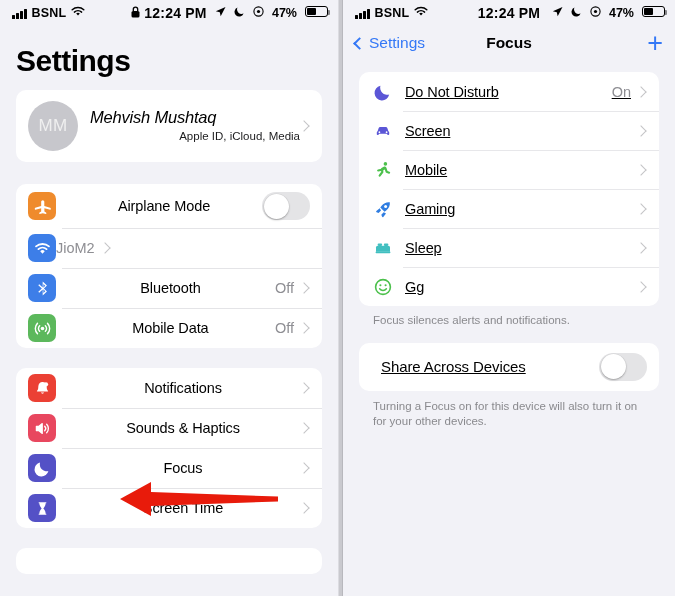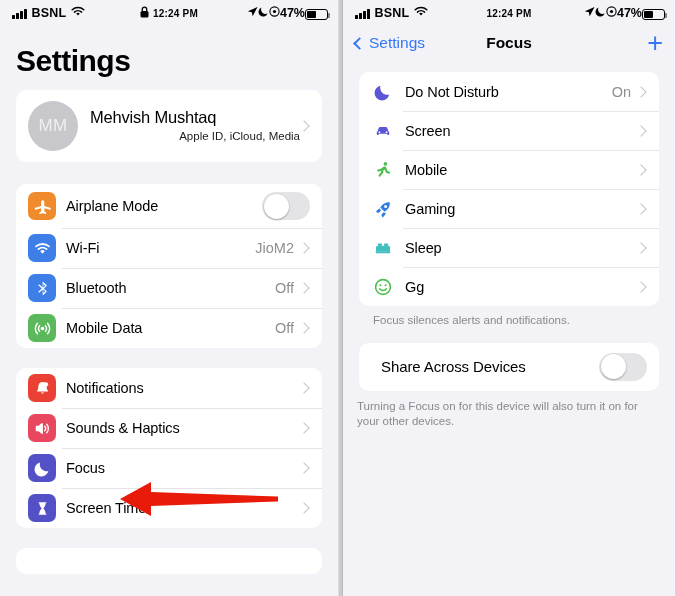--- a/index.html
+++ b/index.html
@@ -20,38 +20,38 @@
 
   
   .statusbar {
     height: 26px; display: flex; align-items: center;
     font-size: 12.5px; font-weight: bold; color: #000;
     padding: 0 10px 0 12px; position: relative;
   }
   .sb-left { display: flex; align-items: center; gap: 5px; }
   .sb-center { position: absolute; left: 0; right: 0; text-align: center;
                display: flex; align-items: center; justify-content: center; gap: 4px; }
-  .sb-right { margin-left: auto; display: flex; align-items: flex-end; gap: 0; }
+  .sb-right { margin-left: auto; display: flex; align-items: flex-start; gap: 8px; }
   .bars { display: flex; align-items: flex-end; gap: 1.5px; height: 11px; }
   .bars i { width: 2.5px; background: #000; border-radius: .5px; display: block; }
   .bars i:nth-child(1){height:4px}.bars i:nth-child(2){height:6px}
   .bars i:nth-child(3){height:8px}.bars i:nth-child(4){height:10px}
   .carrier { font-size: 12.5px; font-weight: bold; letter-spacing: .2px; }
   .battery { width: 23px; height: 11px; border: 1.4px solid #000; border-radius: 3px;
              position: relative; padding: 1.2px; }
   .battery::after { content:""; position:absolute; right:-3.4px; top:3px; width:2px;
                     height:5px; background:#000; border-radius:0 1px 1px 0; opacity:.45; }
   .battery b { display:block; height:100%; width:47%; background:#000; border-radius:1px; }
   .pct { font-size: 12.5px; font-weight: bold; }
-  .time { font-size: 10px; font-weight: bold; letter-spacing: .2px; }
+  .time { font-size: 14px; font-weight: bold; letter-spacing: .2px; }
 
   
   .big-title { font-size: 30px; font-weight: bold; color: #000;
                padding: 18px 0 12px 16px; letter-spacing: -.5px; }
-  .group { background:#fff; border-radius:10px; margin:0 16px 20px 16px; overflow:hidden; }
+  .group { background:#fff; border-radius:10px; margin:0 16px 20px 16px; overflow:hidden;text-align:center; }
   .row { display:flex; align-items:center; min-height:40px; padding:0 12px 0 12px;
          position:relative; }
   .row + .row::before { content:""; position:absolute; left:46px; right:0; top:0;
                         height:1px; background:#e4e4e7; }
   .sq { width:28px; height:28px; border-radius:7px; flex:0 0 28px;
         display:flex; align-items:center; justify-content:center; color:#fff; }
   .sq svg { width:19px; height:19px; display:block; }
   .label { font-size:14.5px; color:#000; margin-left:10px; flex:1; letter-spacing:-.1px; }
   .value { font-size:14.5px; color:#8e8e93; margin-right:6px; }
   .chev { width:8px; height:8px; border-right:1.8px solid #c4c4c6;
@@ -63,49 +63,49 @@
               border-radius:50%; background:#fff;
               box-shadow:0 1px 2px rgba(0,0,0,.28), 0 0 0 .5px rgba(0,0,0,.05); }
 
   
   .profile { background:#fff; border-radius:10px; margin:0 16px 22px 16px;
              display:flex; align-items:center; padding:11px 12px; }
   .avatar { width:50px; height:50px; border-radius:50%; background:#c7c7cc;
             color:#efefef; font-size:17px; display:flex; align-items:center;
             justify-content:center; flex:0 0 50px; letter-spacing:.3px; }
   .p-text { margin-left:12px; flex:1; }
-  .p-name { font-size:16.5px; color:#000; letter-spacing:-.2px; }
+  .p-name { font-size:16.5px; color:#000; letter-spacing:-.2px;font-style:italic; }
   .p-sub { font-size:11.5px; color:#1c1c1e; line-height:1.35; margin-top:2px;text-align:right; }
 
   
   .arrow { position:absolute; pointer-events:none; }
 
   
   .navbar { height:34px; display:flex; align-items:center; position:relative;
             padding:0 12px; }
   .nav-back { display:flex; align-items:center; color:#3478f6; font-size:15.5px;
               gap:4px; }
   .nav-back .c { width:9px; height:9px; border-left:2.2px solid #3478f6;
                  border-bottom:2.2px solid #3478f6; transform:rotate(45deg);
                  margin-right:1px; }
   .nav-title { position:absolute; left:0; right:0; text-align:center;
                font-size:15.5px; font-weight:bold; color:#000; }
   .nav-plus { margin-left:auto; color:#3478f6; font-size:27px; line-height:1;
               font-weight:300; position:relative; z-index:2; }
   .fgroup { background:#fff; border-radius:10px; margin:12px 16px 0 16px; overflow:hidden; }
   .frow { display:flex; align-items:center; min-height:39px; padding:0 12px;
-          position:relative; }
+          position:relative;text-decoration:underline; }
   .frow + .frow::before { content:""; position:absolute; left:44px; right:0; top:0;
                           height:1px; background:#e7e7ea; }
   .gicon { width:24px; flex:0 0 24px; display:flex; align-items:center;
            justify-content:center; }
   .gicon svg { width:20px; height:20px; display:block; }
   .footnote { font-size:11.5px; color:#8a8a8e; padding:7px 16px 0 30px;
               line-height:1.35; }
-  .footnote.wide { padding-left:14px; padding-right:24px; padding-top:8px; }
+  .footnote.wide { padding-left:30px; padding-right:24px; padding-top:8px; }
 </style>
 </head>
 <body>
 
 <div class="screens">
 
   <div class="phone left">
 
     <div class="statusbar">
       <div class="sb-left">
@@ -183,21 +183,20 @@
       </div>
 
       <div class="row">
         <div class="sq" style="background:#3d7ee8">
           <svg viewBox="0 0 20 20">
               <path d="M10 15.4 7.6 12.8a3.4 3.4 0 0 1 4.8 0L10 15.4z" fill="#fff"></path>
               <path d="M5.7 10.6a6.6 6.6 0 0 1 8.6 0" stroke="#fff" stroke-width="1.9" fill="none" stroke-linecap="round"></path>
               <path d="M3.2 7.8a10.4 10.4 0 0 1 13.6 0" stroke="#fff" stroke-width="1.9" fill="none" stroke-linecap="round"></path>
             </svg>
         </div>
-        <div class="label">Wi-Fi</div>
         <div class="value">JioM2</div>
         <div class="chev"></div>
       </div>
 
       <div class="row">
         <div class="sq" style="background:#3d7ee8">
           <svg viewBox="0 0 20 20">
               <path d="M9.3 10 5.6 6.6l.9-1 3.7 3.4V2.6l4.5 4.2-3.2 3.2 3.2 3.2-4.5 4.2v-6.4l-3.7 3.4-.9-1L9.3 10zm1.6-.9 2-2-2-1.9v3.9zm0 1.8v3.9l2-1.9-2-2z" fill="#fff"></path>
             </svg>
         </div>

